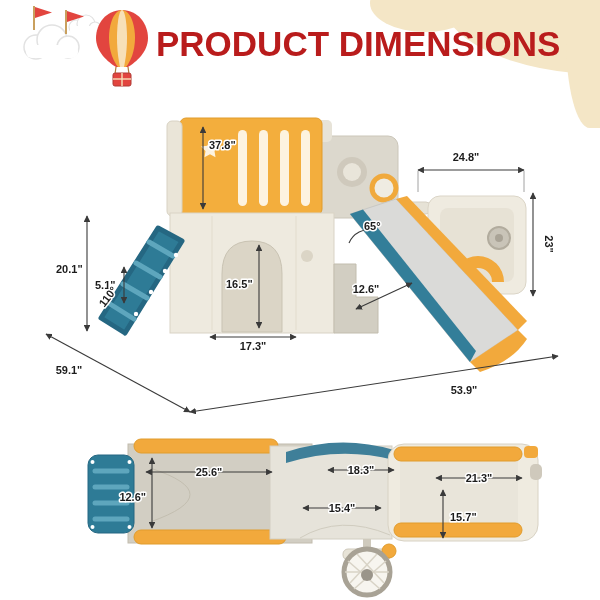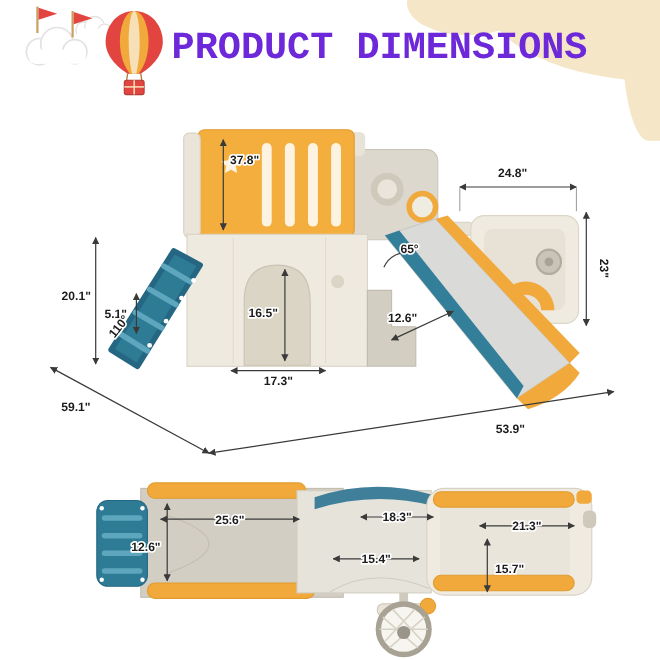--- a/index.html
+++ b/index.html
@@ -8,22 +8,22 @@
     position:relative; overflow:hidden; background:#ffffff;
     font-family:"Liberation Sans", sans-serif;
   }
   .tan-blob { position:absolute; background:#f4e6c6; }
   .tan-corner { top:-18px; right:-30px; width:190px; height:92px; border-radius:0 0 0 85%; }
   .tan-edge   { top:0; right:0; width:34px; height:128px; border-radius:0 0 0 70%; }
   .tan-bump   { top:-26px; right:120px; width:110px; height:58px; border-radius:50%; }
   h1.title {
     position:absolute; left:156px; top:24px; z-index:5;
     font-size:35px; font-weight:800; letter-spacing:0px;
-    color:#6d28d9; white-space:nowrap;
-    font-family:Liberation Mono, monospace;
+    color:#b91c1c; white-space:nowrap;
+    font-family:Liberation Sans, sans-serif;
   }
   svg.scene { position:absolute; left:0; top:0; z-index:3; }
   .dim { stroke:#3a3a3a; stroke-width:1.1; fill:none; }
   .ext { stroke:#8a8a8a; stroke-width:0.8; fill:none; }
   .dimtext {
     font-family:"Liberation Sans", sans-serif;
     font-size:11px; font-weight:bold; fill:#1c1c1c;
     paint-order:stroke; stroke:#ffffff; stroke-width:3px; stroke-linejoin:round;
   }
 </style>

